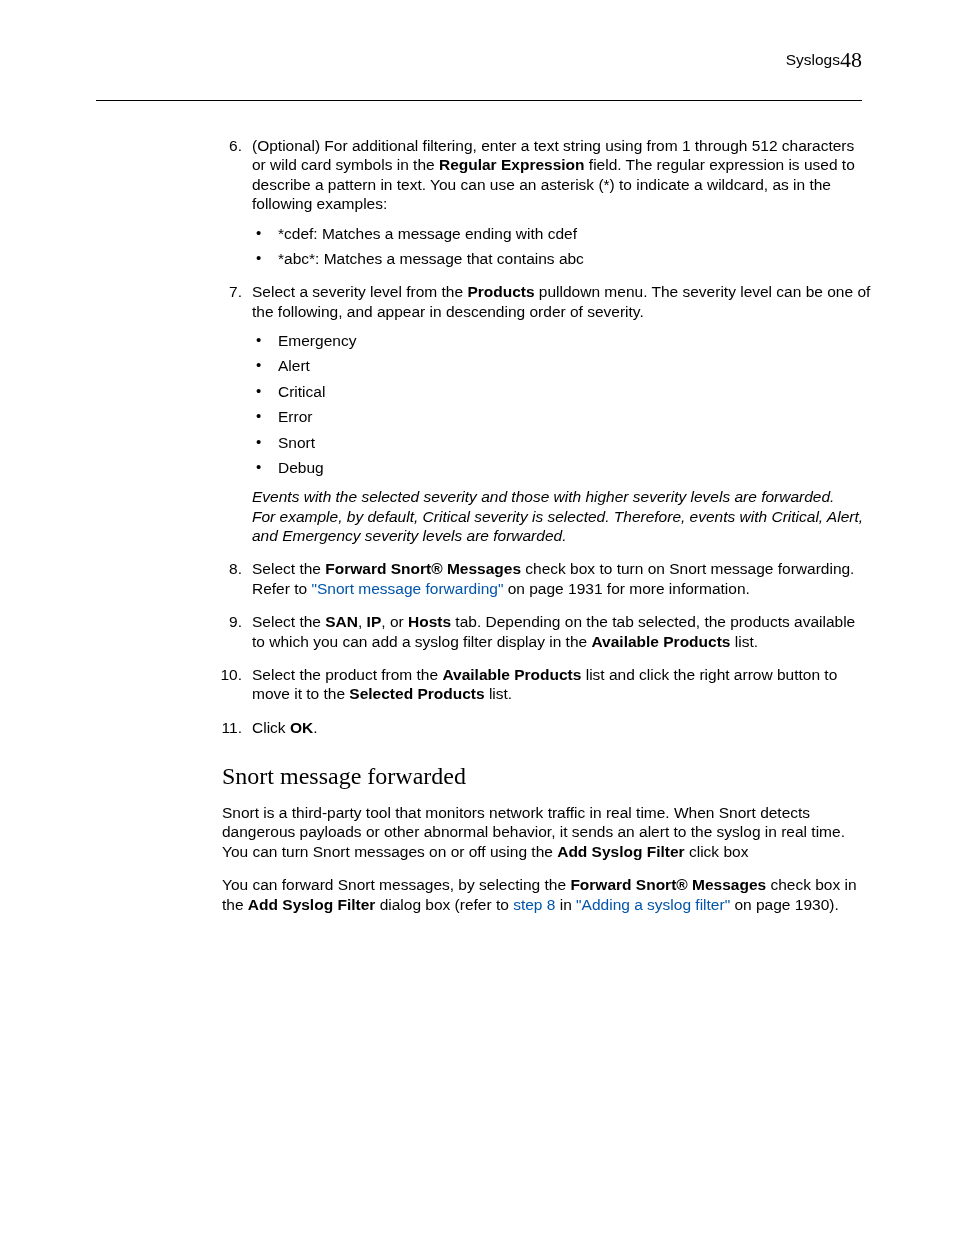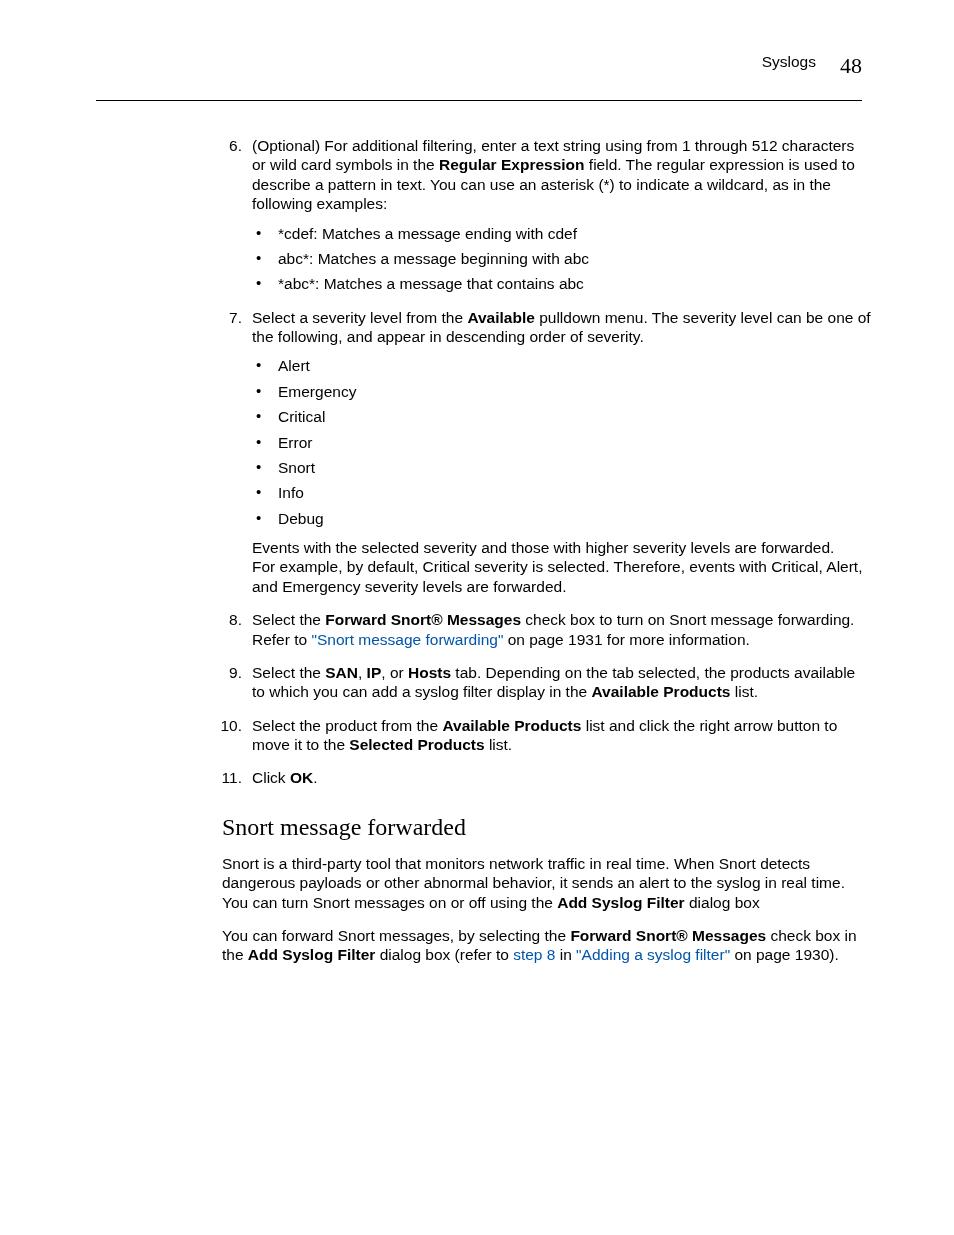--- a/index.html
+++ b/index.html
@@ -10,25 +10,24 @@
     height: 1235px;
     background: #fff;
     font-family: Arial, Helvetica, sans-serif;
     color: #000;
     position: relative;
     font-size: 15.5px;
     line-height: 1.25;
   }
   .header {
     position: absolute;
-    top: 52px;
+    top: 46px;
     right: 92px;
     display: flex;
-    align-items: flex-start;
-    gap: 24px;
+    align-items: center;
   }
   .header .section {
     font-size: 15.5px;
   }
   .header .pagenum {
     font-family: Georgia, 'Times New Roman', serif;
     font-size: 22px;
     font-weight: normal;
   }
   .header-line {
@@ -77,57 +76,55 @@
   .link { color: #0055aa; }
   h2.section-h {
     font-family: Georgia, 'Times New Roman', serif;
     font-weight: normal;
     font-size: 24px;
     margin: 24px 0 12px 0;
   }
   p.body-p {
     margin: 0 0 14px 0;
   }
-  .trail { margin-left: 30px; margin-top: 8px; }
+  .trail { margin-left: 30px; margin-top: 8px; font-style: italic; }
 </style>
 </head>
 <body>
 
 <div class="header">
   <span class="section">Syslogs</span>
   <span class="pagenum">48</span>
 </div>
 <div class="header-line"></div>
 
 <div class="content">
 
   <div class="ol-item">
     <span class="ol-num">6.</span>
     <div class="ol-body">
       <span>(Optional) For additional filtering, enter a text string using from 1 through 512 characters or wild card symbols in the </span><span class="bold">Regular Expression</span><span> field. The regular expression is used to describe a pattern in text. You can use an asterisk (*) to indicate a wildcard, as in the following examples:</span>
     </div>
     <div class="bullet-list">
       <div class="bullet-item"><span>*cdef: Matches a message ending with cdef</span></div>
-      <div class="bullet-item"><span>abc*: Matches a message beginning with abc</span></div>
       <div class="bullet-item"><span>*abc*: Matches a message that contains abc</span></div>
     </div>
   </div>
 
   <div class="ol-item">
     <span class="ol-num">7.</span>
     <div class="ol-body">
-      <span>Select a severity level from the </span><span class="bold">Available</span><span> pulldown menu. The severity level can be one of the following, and appear in descending order of severity.</span>
+      <span>Select a severity level from the </span><span class="bold">Products</span><span> pulldown menu. The severity level can be one of the following, and appear in descending order of severity.</span>
     </div>
     <div class="bullet-list">
+      <div class="bullet-item"><span>Emergency</span></div>
       <div class="bullet-item"><span>Alert</span></div>
-      <div class="bullet-item"><span>Emergency</span></div>
       <div class="bullet-item"><span>Critical</span></div>
       <div class="bullet-item"><span>Error</span></div>
       <div class="bullet-item"><span>Snort</span></div>
-      <div class="bullet-item"><span>Info</span></div>
       <div class="bullet-item"><span>Debug</span></div>
     </div>
     <div class="trail">
       <div>Events with the selected severity and those with higher severity levels are forwarded.</div>
       <div>For example, by default, Critical severity is selected. Therefore, events with Critical, Alert, and Emergency severity levels are forwarded.</div>
     </div>
   </div>
 
   <div class="ol-item">
     <span class="ol-num">8.</span>
@@ -153,21 +150,21 @@
   <div class="ol-item">
     <span class="ol-num">11.</span>
     <div class="ol-body">
       <span>Click </span><span class="bold">OK</span><span>.</span>
     </div>
   </div>
 
   <h2 class="section-h">Snort message forwarded</h2>
 
   <p class="body-p">
-    <span>Snort is a third-party tool that monitors network traffic in real time. When Snort detects dangerous payloads or other abnormal behavior, it sends an alert to the syslog in real time. You can turn Snort messages on or off using the </span><span class="bold">Add Syslog Filter</span><span> dialog box</span>
+    <span>Snort is a third-party tool that monitors network traffic in real time. When Snort detects dangerous payloads or other abnormal behavior, it sends an alert to the syslog in real time. You can turn Snort messages on or off using the </span><span class="bold">Add Syslog Filter</span><span> click box</span>
   </p>
 
 
   <p class="body-p">
     <span>You can forward Snort messages, by selecting the </span><span class="bold">Forward Snort® Messages</span><span> check box in the </span><span class="bold">Add Syslog Filter</span><span> dialog box (refer to </span><span class="link">step 8</span><span> in </span><span class="link">"Adding a syslog filter"</span><span> on page 1930).</span>
   </p>
 
 </div>
 
 </body></html>

